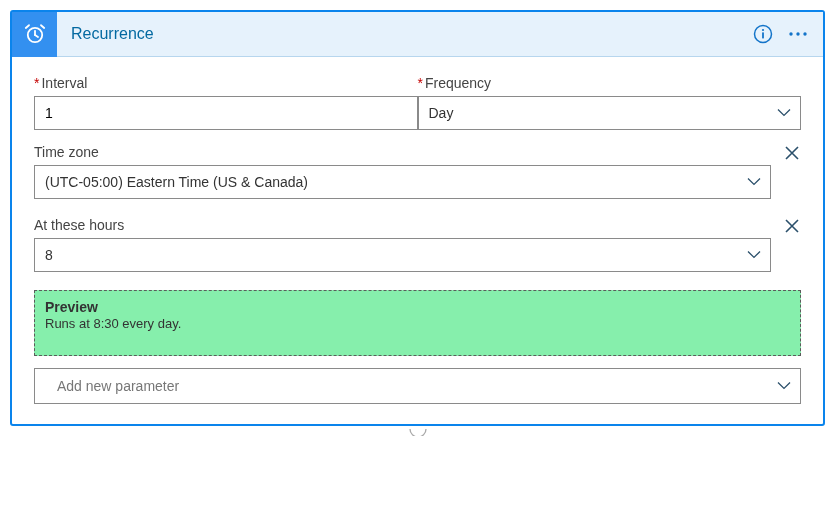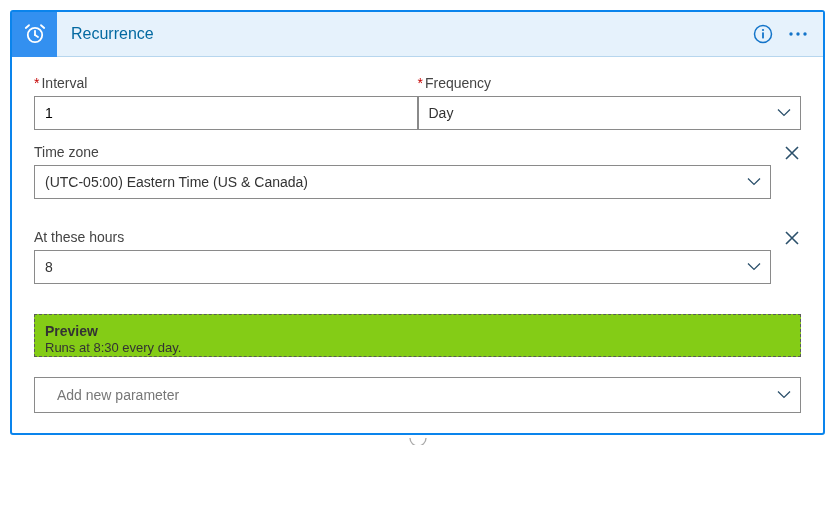--- a/index.html
+++ b/index.html
@@ -64,21 +64,21 @@
   .field {
     flex: 1;
     position: relative;
   }
   .field.full {
     width: 100%;
   }
   .field-with-remove {
     display: flex;
     align-items: flex-start;
-    margin-bottom: 30px;
+    margin-bottom: 18px;
   }
   .field-with-remove .field {
     flex: 1;
   }
   .field-with-remove .remove-btn {
     width: 30px;
     display: flex;
     align-items: flex-start;
     justify-content: flex-end;
     padding-top: 0px;
@@ -115,23 +115,23 @@
     position: absolute;
     right: 8px;
     top: 50%;
     transform: translateY(-45%);
   }
   input.control {
     outline: none;
   }
   .preview-box {
     border: 1px dashed #5b5b5b;
-    background: #84cc16;
-    padding: 8px 10px 1px 10px;
-    margin-bottom: 20px;
+    background: #86efac;
+    padding: 8px 10px 24px 10px;
+    margin-bottom: 12px;
     margin-top: 2px;
   }
   .preview-title {
     font-weight: 700;
     font-size: 14px;
     color: #333;
     margin-bottom: 1px;
   }
   .preview-text {
     font-size: 13px;

